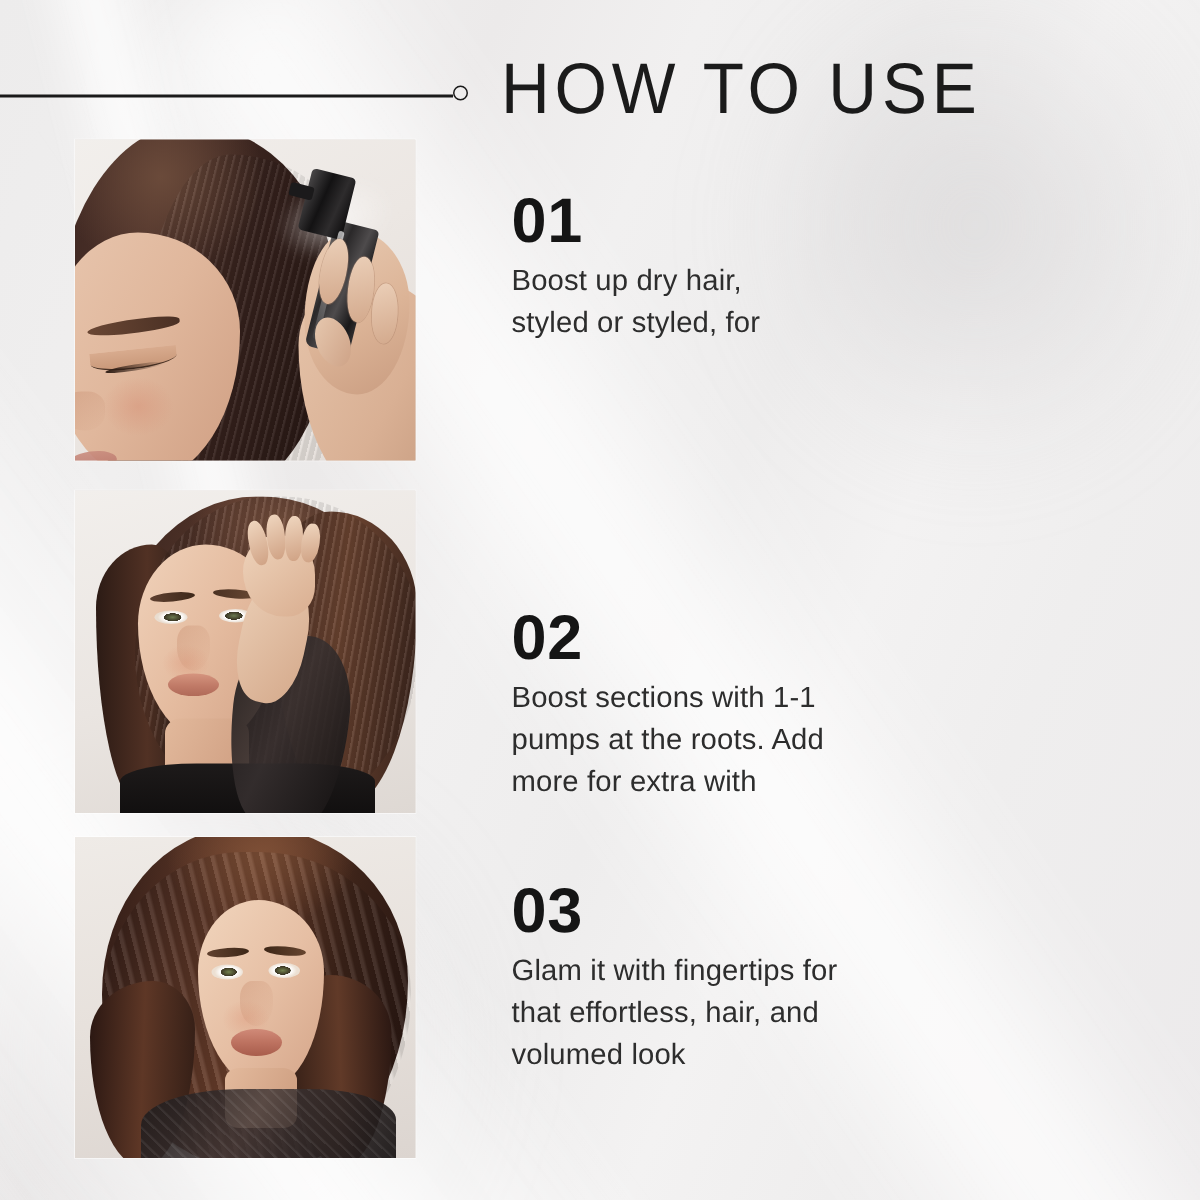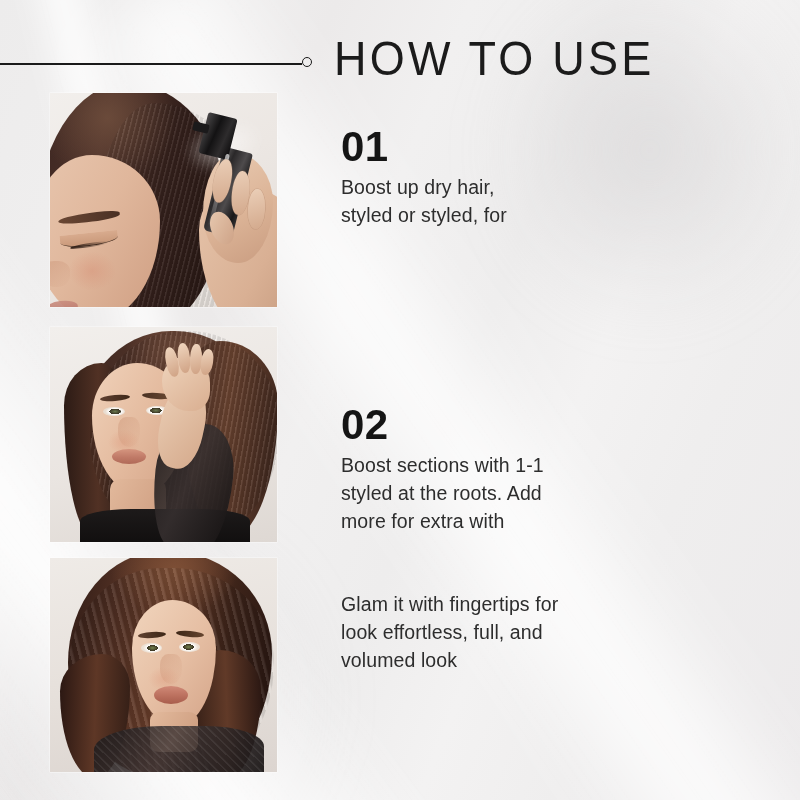--- a/index.html
+++ b/index.html
@@ -598,26 +598,27 @@
     <div class="desc">
       <div>Boost up dry hair,</div>
       <div>styled or styled, for</div>
     </div>
   </div>
 
   <div class="step s2">
     <div class="num">02</div>
     <div class="desc">
       <div>Boost sections with 1-1</div>
-      <div>styled at the roots. Add</div>
+      <div>pumps at the roots. Add</div>
       <div>more for extra with</div>
     </div>
   </div>
 
   <div class="step s3">
+    <div class="num">03</div>
     <div class="desc">
       <div>Glam it with fingertips for</div>
-      <div>look effortless, full, and</div>
+      <div>that effortless, hair, and</div>
       <div>volumed look</div>
     </div>
   </div>
 
 </div>
 
 </body></html>

